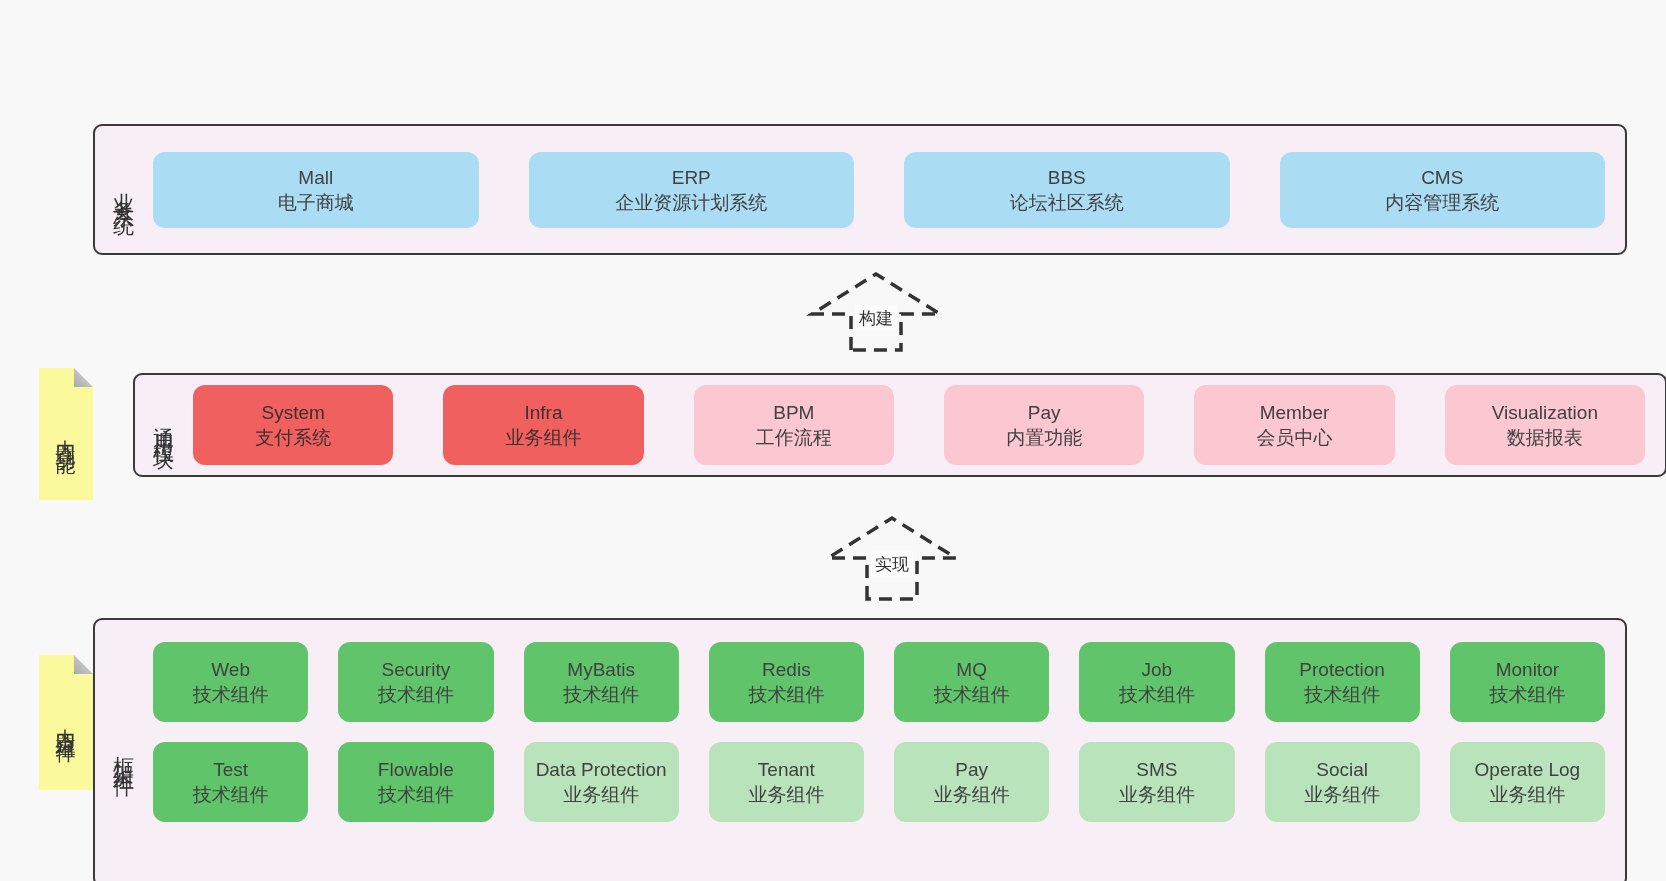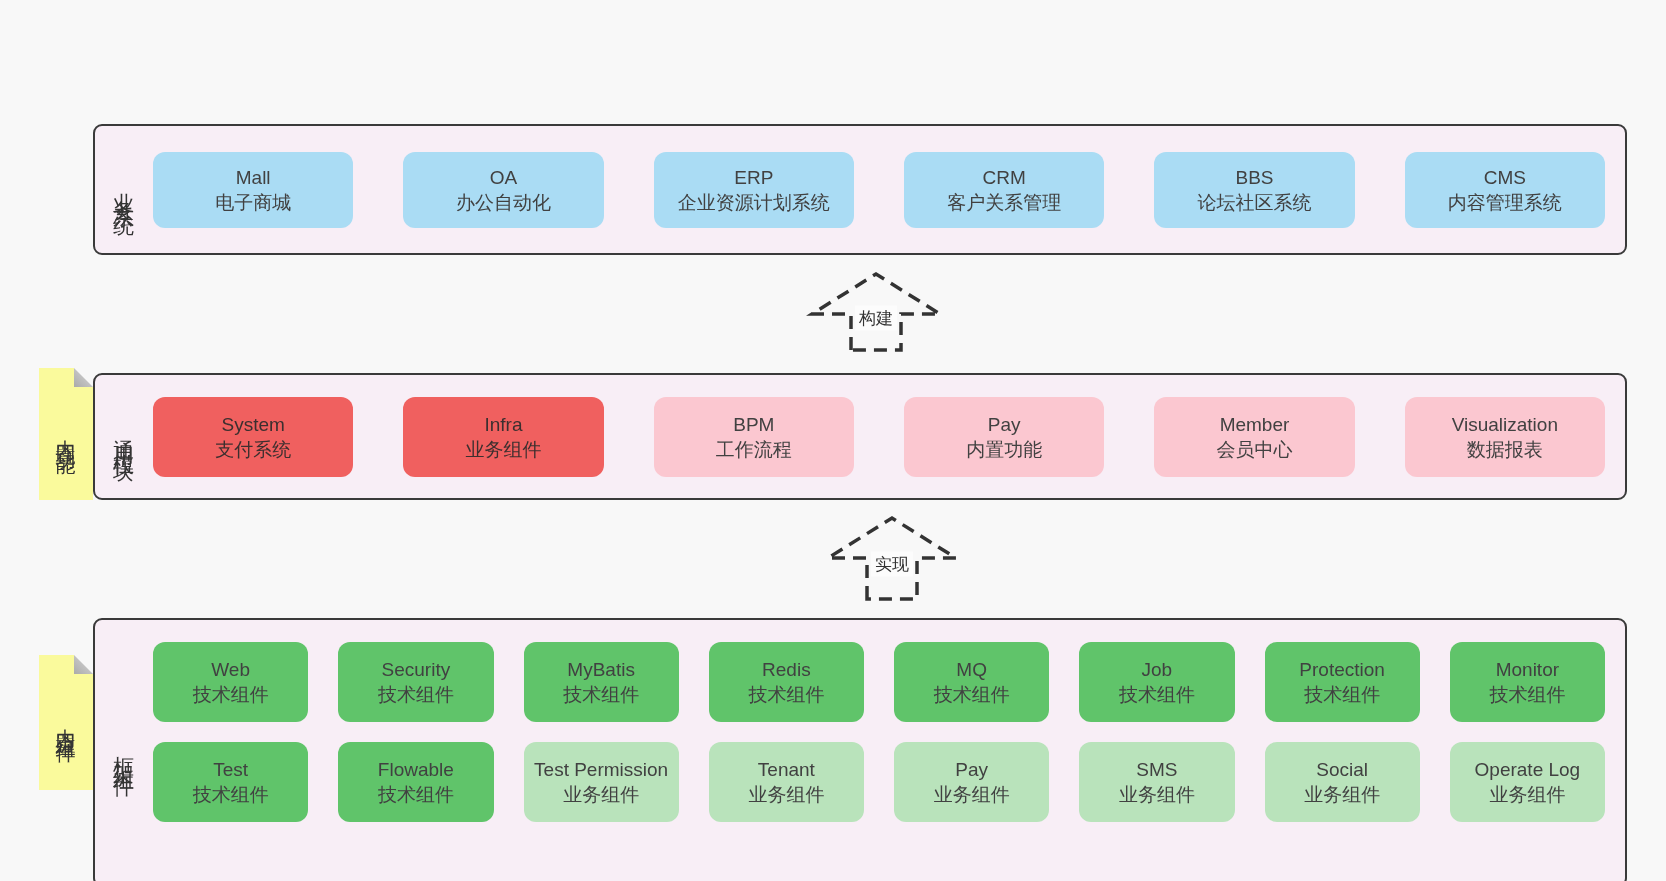--- a/index.html
+++ b/index.html
@@ -7,21 +7,21 @@
     position:relative;width:1666px;height:881px;background:#f8f8f8;
     font-family:"Liberation Sans",sans-serif;color:#3f3f3f;overflow:hidden;
   }
   
   .band{
     position:absolute;left:93px;width:1534px;box-sizing:border-box;
     background:#f8eef6;border:2px solid #3a3a3a;border-radius:9px;
     display:flex;
   }
   #band-business{top:124px;height:131px;}
-  #band-modules{top:373px;height:127px;}
+  #band-modules{top:373px;height:104px;margin-left:40px;}
   #band-components{top:618px;height:269px;}
   .band-label-wrap{flex:0 0 58px;display:flex;align-items:center;justify-content:center;}
   .vtext{
     writing-mode:vertical-rl;text-orientation:upright;
     font-size:21px;letter-spacing:7px;color:#333;line-height:1;
   }
   .band-items{flex:1;display:flex;align-items:center;gap:50px;padding:0 20px 0 0;}
   .band-items.grid8{
     display:grid;grid-template-columns:repeat(8,1fr);grid-template-rows:80px 80px;
     gap:20px 30px;padding:22px 20px 0 0;align-items:stretch;
@@ -70,30 +70,22 @@
   <div class="band" id="band-business">
     <div class="band-label-wrap">
       <span class="vtext">业务系统</span>
     </div>
     <div class="band-items">
       <div class="box blue">
         <div>Mall</div>
         <div>电子商城</div>
       </div>
       <div class="box blue">
-        <div>OA</div>
-        <div>办公自动化</div>
-      </div>
-      <div class="box blue">
         <div>ERP</div>
         <div>企业资源计划系统</div>
-      </div>
-      <div class="box blue">
-        <div>CRM</div>
-        <div>客户关系管理</div>
       </div>
       <div class="box blue">
         <div>BBS</div>
         <div>论坛社区系统</div>
       </div>
       <div class="box blue">
         <div>CMS</div>
         <div>内容管理系统</div>
       </div>
     </div>
@@ -196,21 +188,21 @@
 
       <div class="box green">
         <div>Test</div>
         <div>技术组件</div>
       </div>
       <div class="box green">
         <div>Flowable</div>
         <div>技术组件</div>
       </div>
       <div class="box green-light">
-        <div>Test Permission</div>
+        <div>Data Protection</div>
         <div>业务组件</div>
       </div>
       <div class="box green-light">
         <div>Tenant</div>
         <div>业务组件</div>
       </div>
       <div class="box green-light">
         <div>Pay</div>
         <div>业务组件</div>
       </div>

